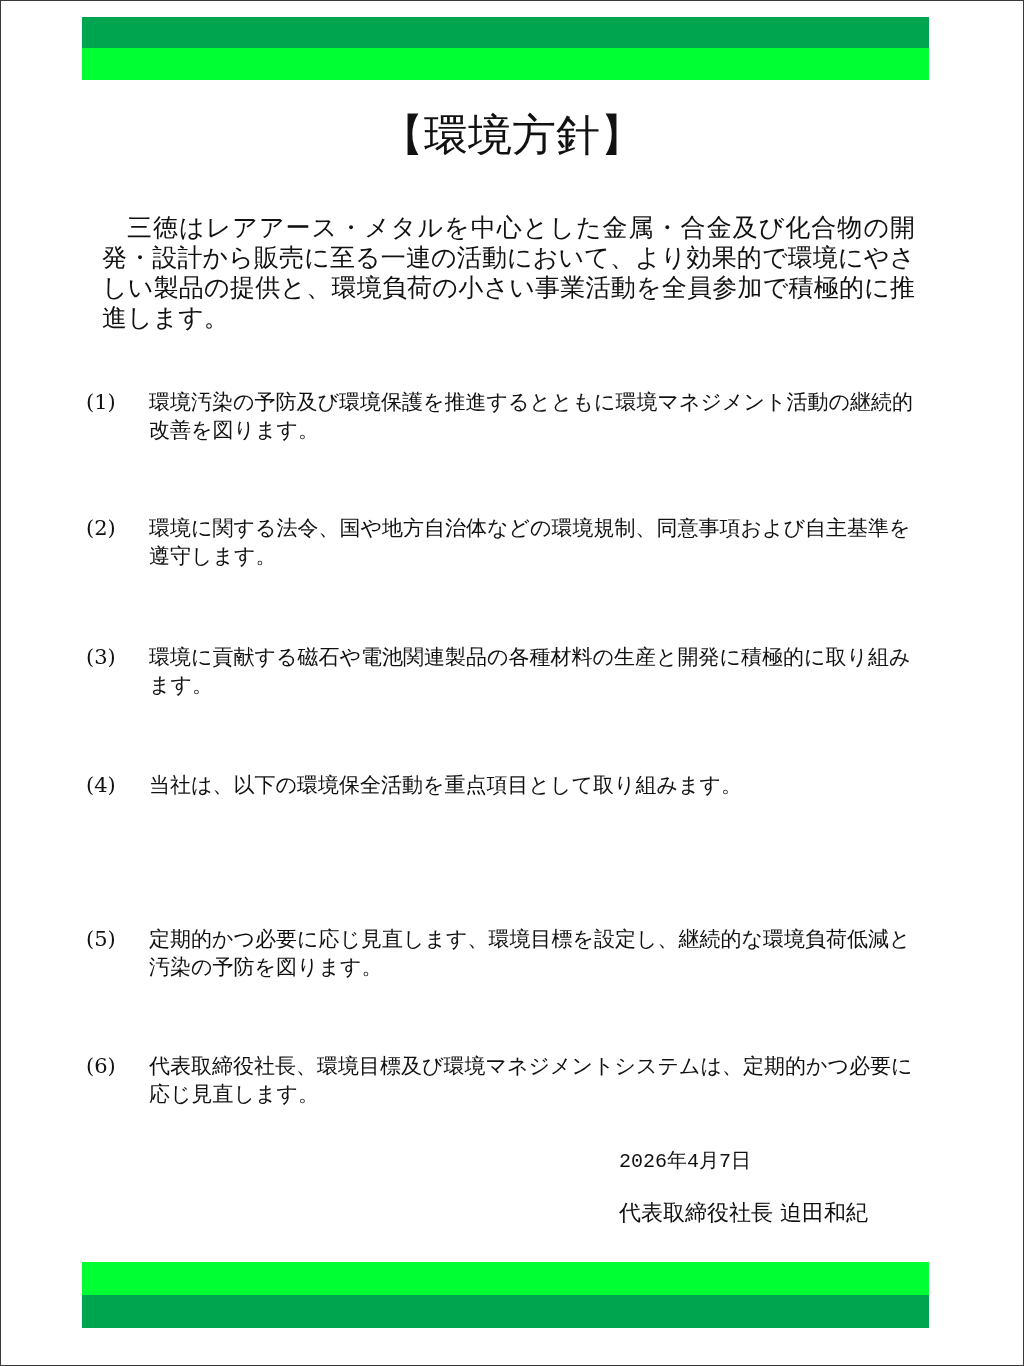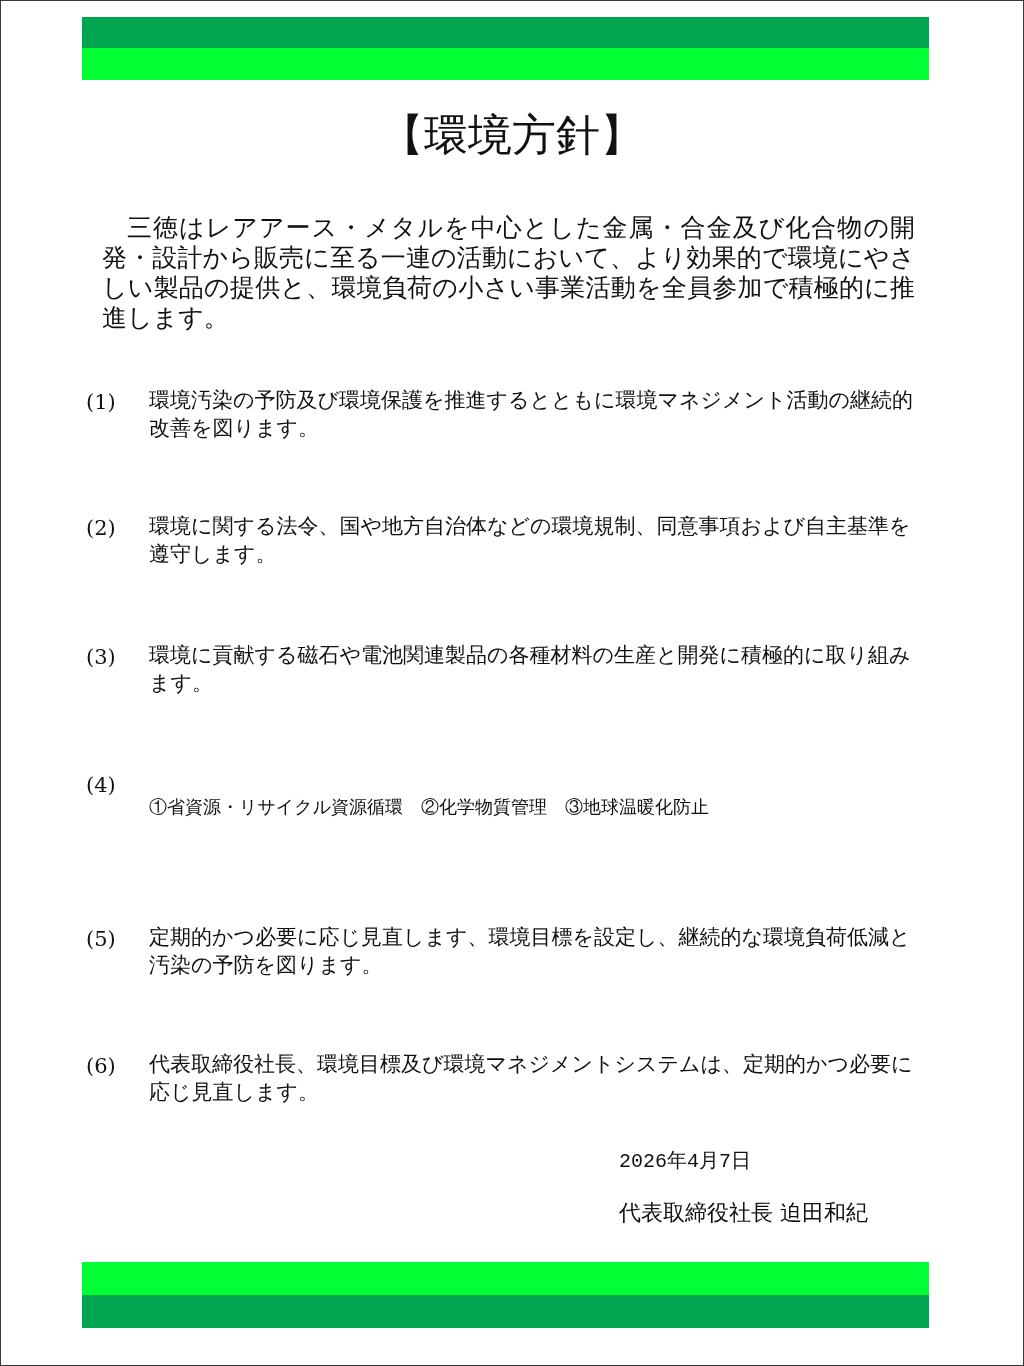--- a/index.html
+++ b/index.html
@@ -61,21 +61,20 @@
       line-height: 28px;
     }
     .item .num {
       position: absolute;
       left: 0;
       top: 0;
       width: 60px;
     }
     .item .body {
       margin-left: 63px;
-      font-family: Liberation Mono, monospace;
     }
     .subline {
       margin-top: 24px;
       font-size: 18px;
       line-height: 26px;
     }
     .date {
       position: absolute;
       left: 619px;
       top: 1148px;
@@ -115,21 +114,21 @@
   <div class="body">環境に関する法令、国や地方自治体などの環境規制、同意事項および自主基準を遵守します。</div>
 </div>
 
 <div class="item" style="top:643px;">
   <span class="num">(3)</span>
   <div class="body">環境に貢献する磁石や電池関連製品の各種材料の生産と開発に積極的に取り組みます。</div>
 </div>
 
 <div class="item" style="top:771px;">
   <span class="num">(4)</span>
-  <div class="body subline">①省資源・リサイクル資源循環　②化学物質管理　③地球温暖化防止</div>
+  <div class="body">当社は、以下の環境保全活動を重点項目として取り組みます。</div>
 </div>
 
 <div class="item" style="top:925px;">
   <span class="num">(5)</span>
   <div class="body">定期的かつ必要に応じ見直します、環境目標を設定し、継続的な環境負荷低減と汚染の予防を図ります。</div>
 </div>
 
 <div class="item" style="top:1052px;">
   <span class="num">(6)</span>
   <div class="body">代表取締役社長、環境目標及び環境マネジメントシステムは、定期的かつ必要に応じ見直します。</div>

